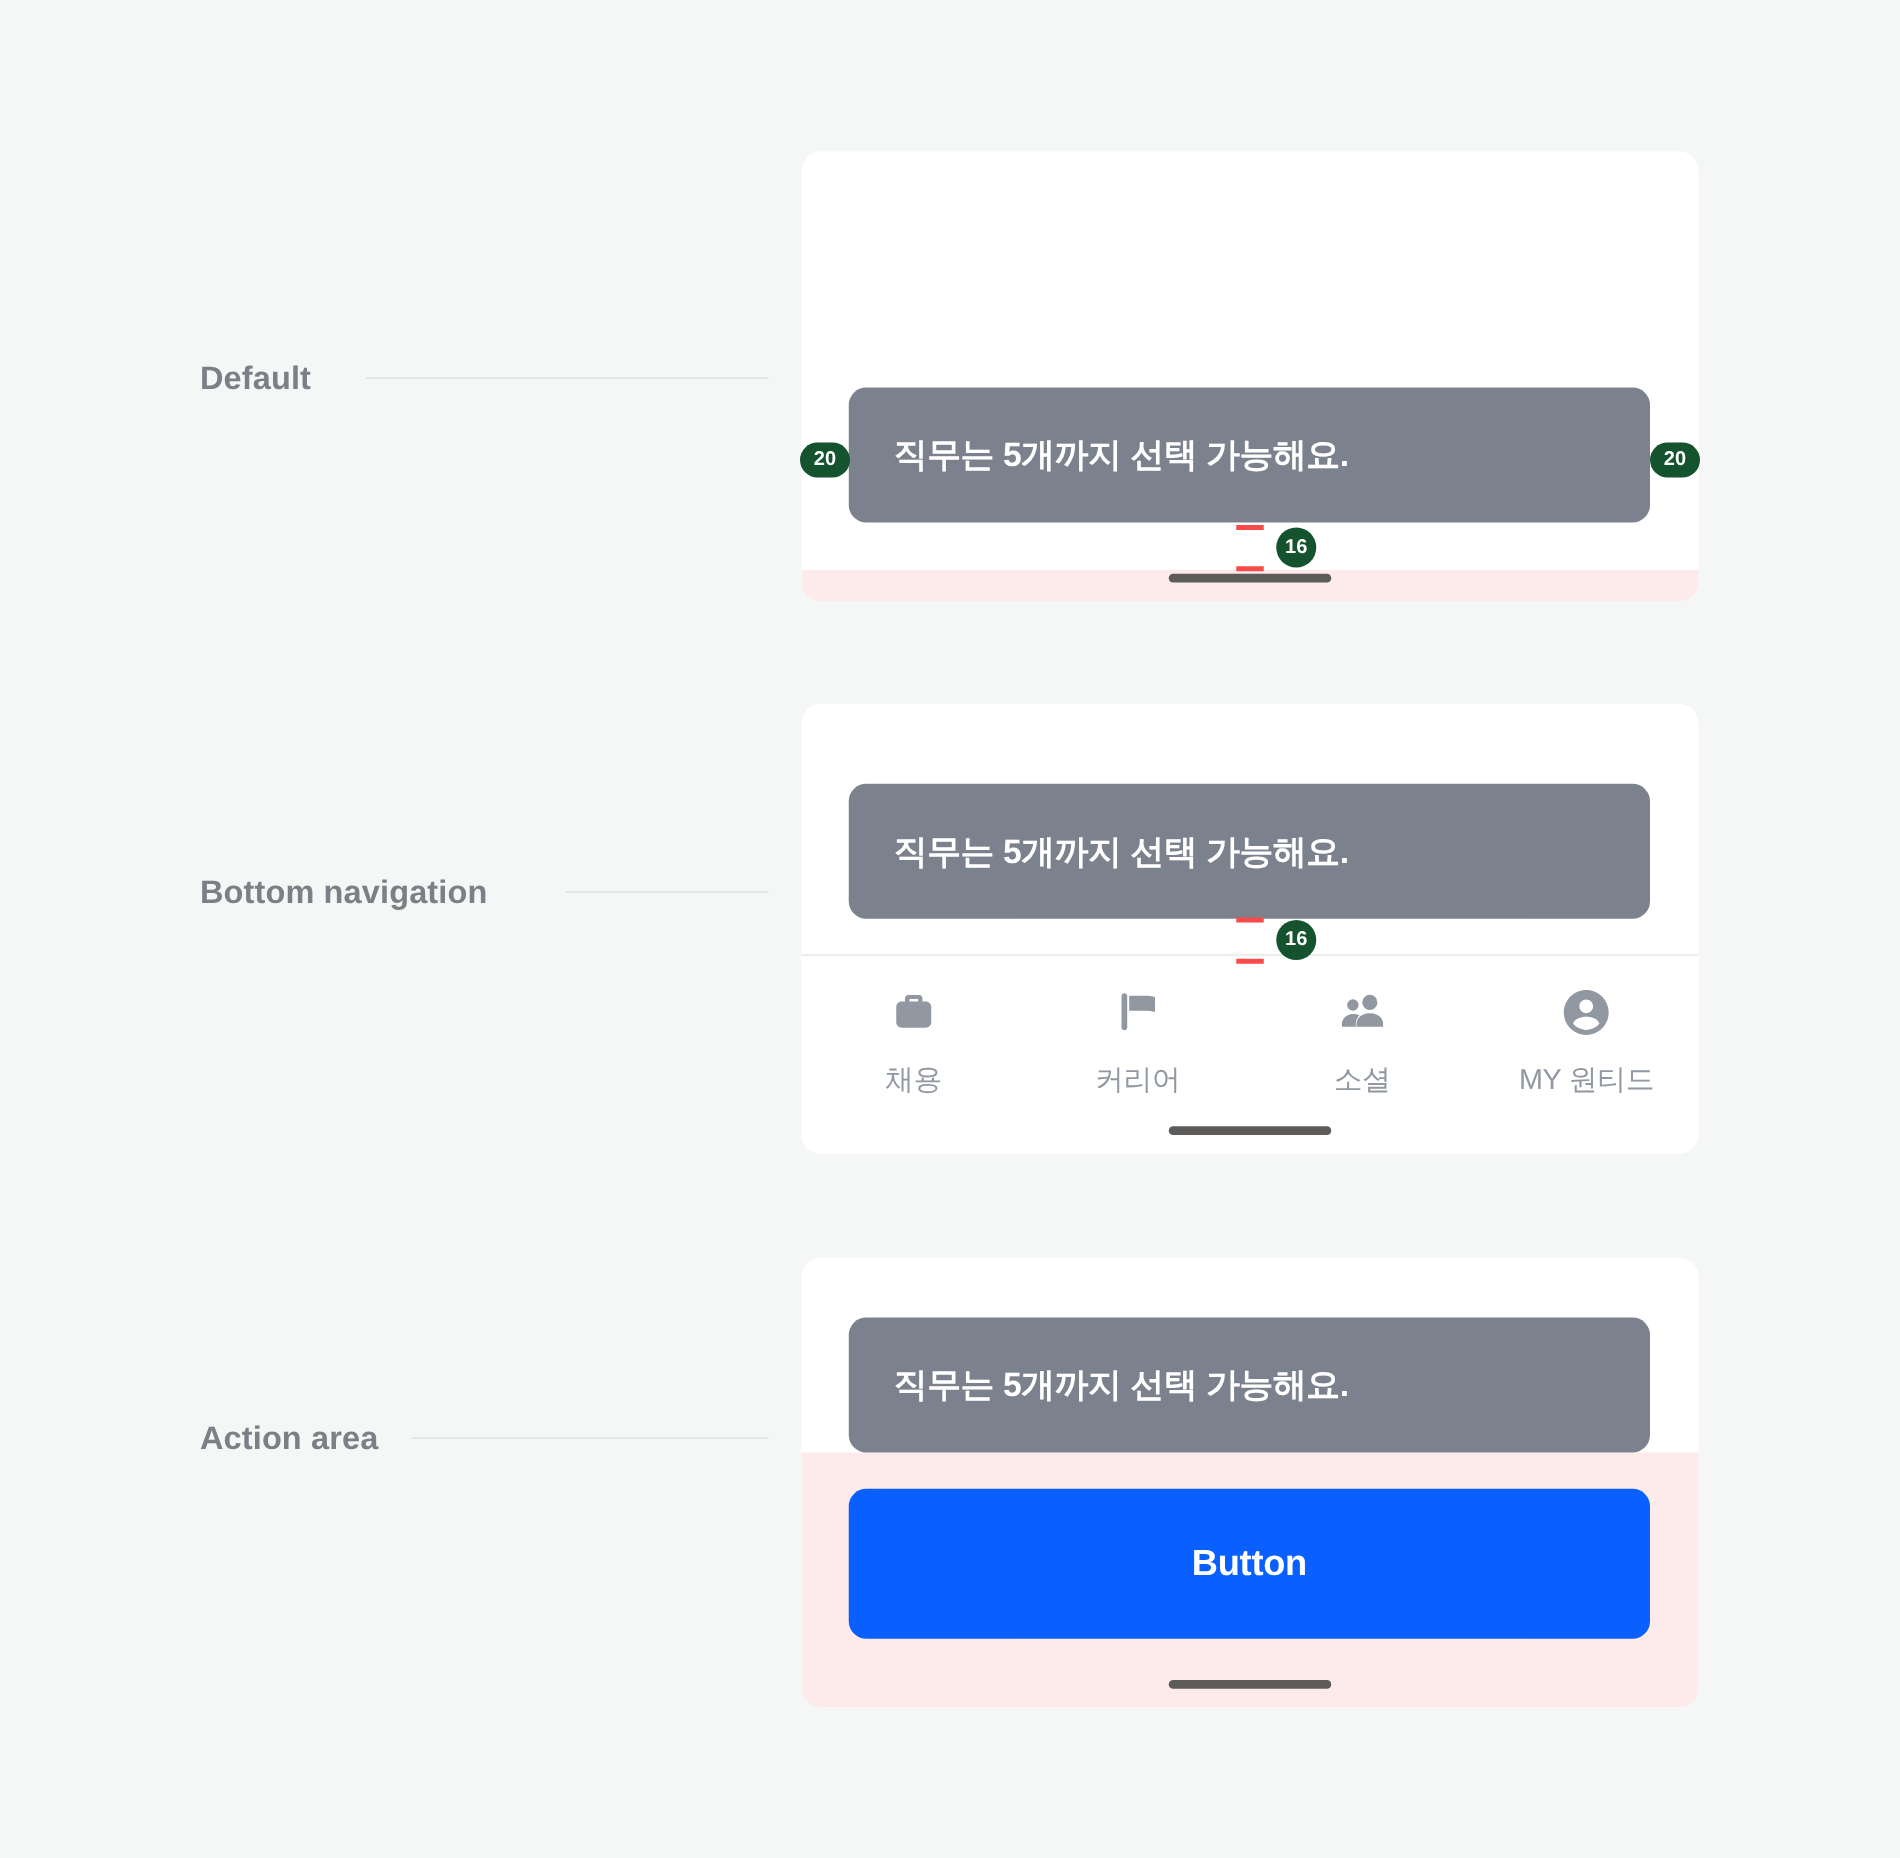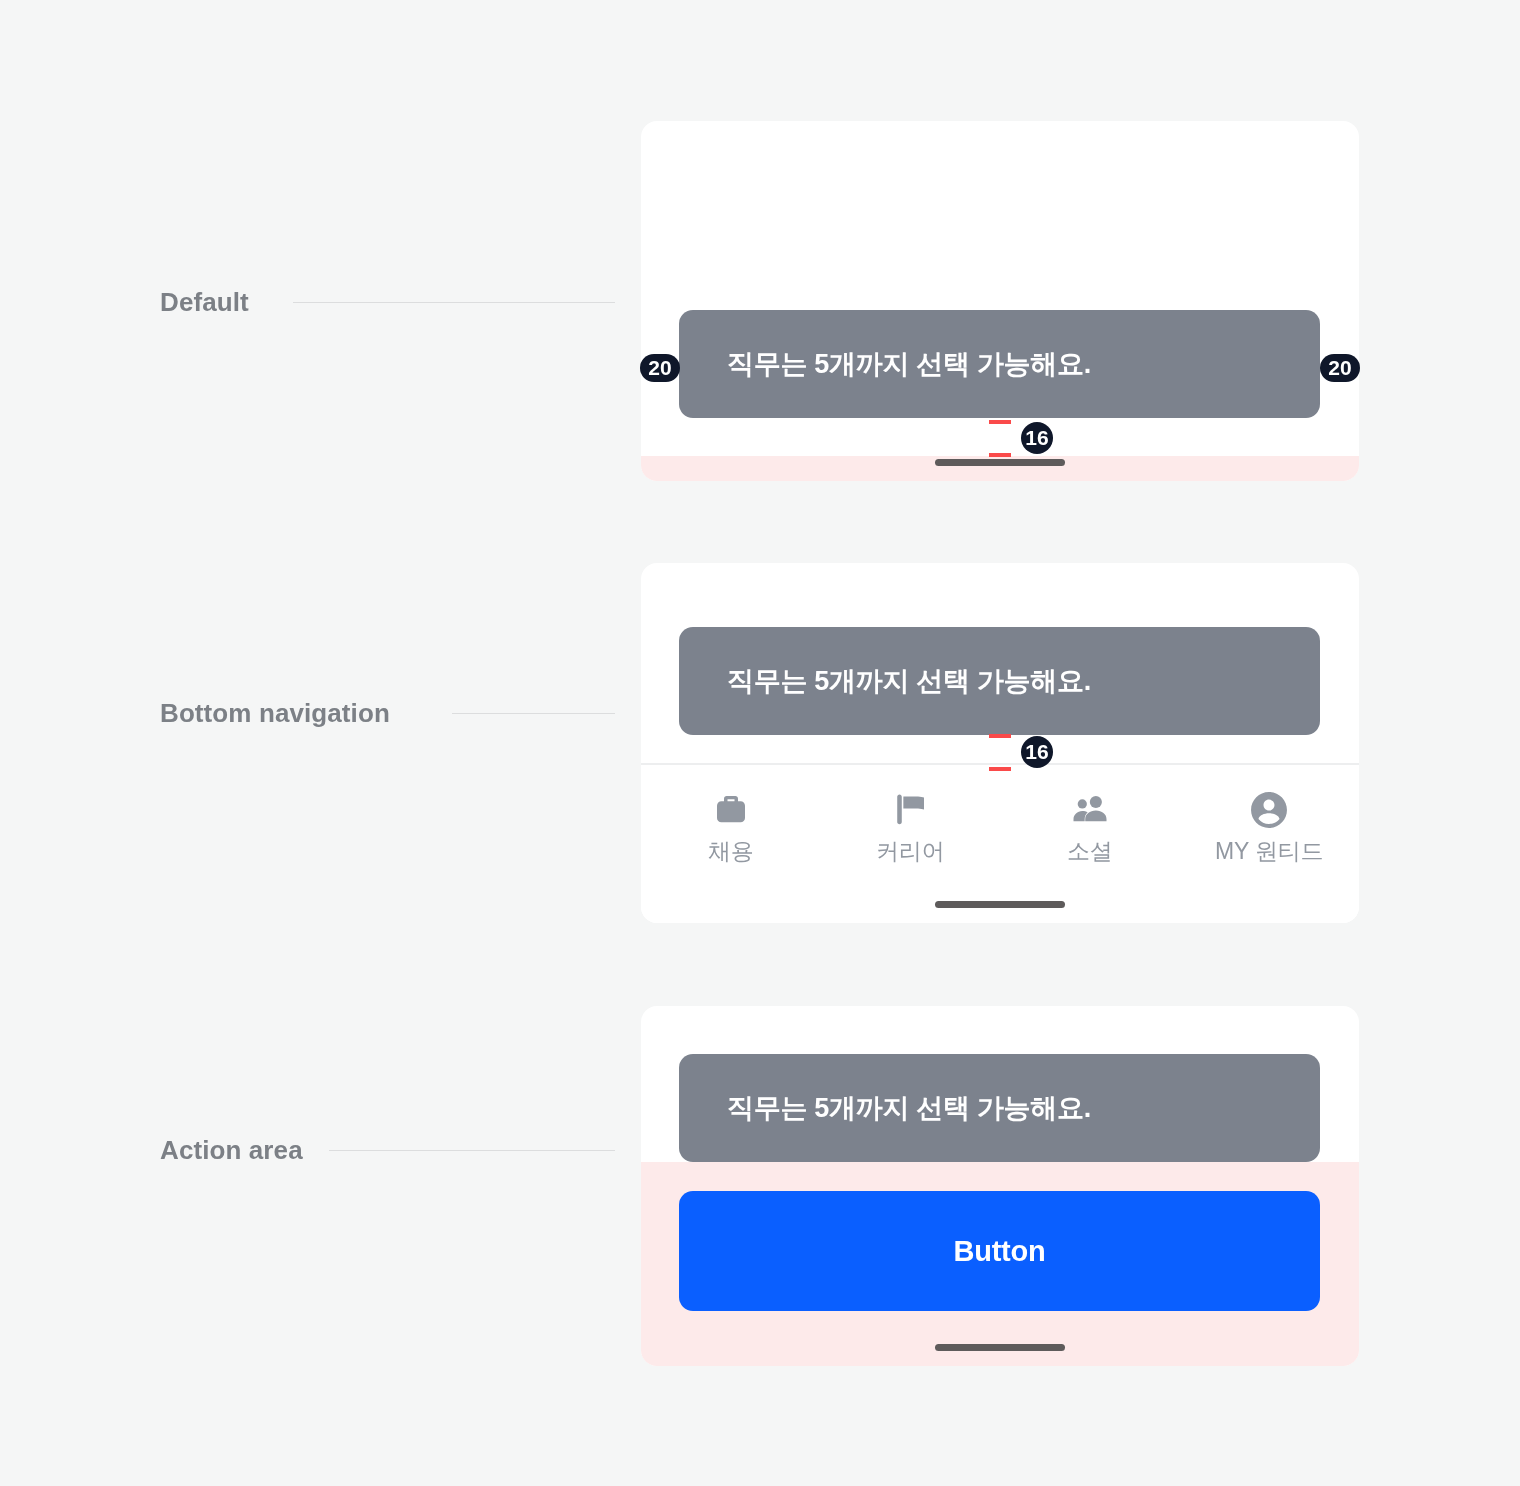--- a/index.html
+++ b/index.html
@@ -59,29 +59,28 @@
     display: flex;
     align-items: center;
   }
   .toast-text {
     color: #FFFFFF;
     font-size: 27px;
     font-weight: bold;
     padding-left: 36px;
     letter-spacing: -0.3px;
     line-height: 1.2;
-    margin-left: 12px;
   }
 
   
   .badge {
     position: absolute;
-    background: #0f172a;
+    background: #14532d;
     color: #FFFFFF;
-    font-size: 21px;
+    font-size: 16px;
     font-weight: bold;
     display: flex;
     align-items: center;
     justify-content: center;
     z-index: 40;
   }
   .badge-h {
     height: 28px;
     min-width: 40px;
     border-radius: 14px;
@@ -139,21 +138,21 @@
   }
   .nav-icon {
     width: 46px;
     height: 46px;
     display: flex;
     align-items: center;
     justify-content: center;
   }
   .nav-icon svg { display: block; }
   .nav-label {
-    margin-top: 3px;
+    margin-top: 15px;
     font-size: 23px;
     color: #9298A1;
     font-weight: normal;
     white-space: nowrap;
     letter-spacing: -0.2px;
   }
 
   
   .cta-button {
     position: absolute;

